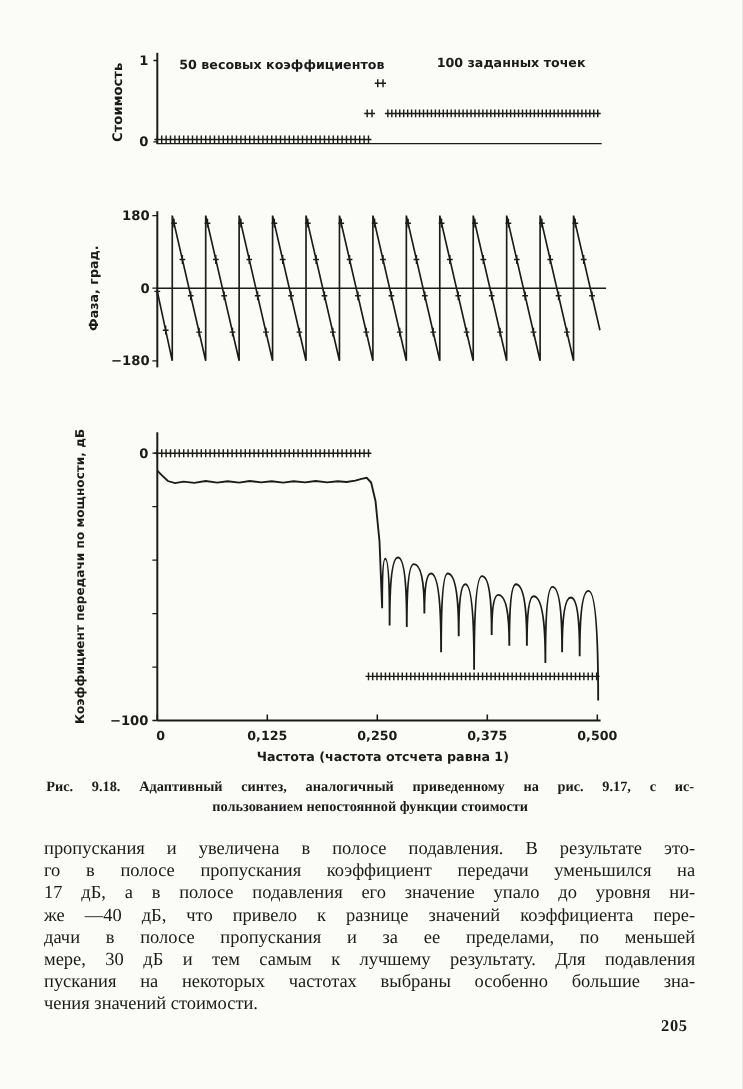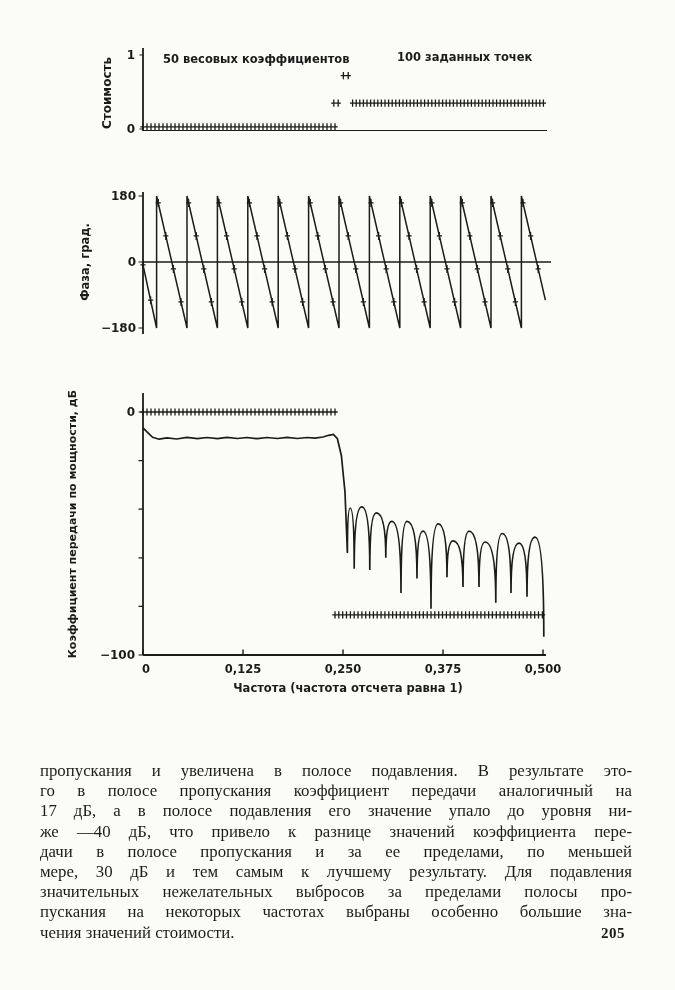--- a/index.html
+++ b/index.html
@@ -55,28 +55,31 @@
       <text x="243" y="673" fill="#1b1b1b" font-size="11.5" font-weight="bold" text-anchor="middle" font-family="&quot;DejaVu Sans&quot;, sans-serif">0,125</text>
       <text x="343" y="673" fill="#1b1b1b" font-size="11.5" font-weight="bold" text-anchor="middle" font-family="&quot;DejaVu Sans&quot;, sans-serif">0,250</text>
       <text x="443" y="673" fill="#1b1b1b" font-size="11.5" font-weight="bold" text-anchor="middle" font-family="&quot;DejaVu Sans&quot;, sans-serif">0,375</text>
       <text x="543" y="673" fill="#1b1b1b" font-size="11.5" font-weight="bold" text-anchor="middle" font-family="&quot;DejaVu Sans&quot;, sans-serif">0,500</text>
       <text x="348" y="692" fill="#1b1b1b" font-size="11.5" font-weight="bold" text-anchor="middle" font-family="&quot;DejaVu Sans&quot;, sans-serif">Частота (частота отсчета равна 1)</text>
       <path d="M143 408.4V415.6M140.3 412H145.7M147 408.4V415.6M144.3 412H149.7M151 408.4V415.6M148.3 412H153.7M155 408.4V415.6M152.3 412H157.7M159 408.4V415.6M156.3 412H161.7M163 408.4V415.6M160.3 412H165.7M167 408.4V415.6M164.3 412H169.7M171 408.4V415.6M168.3 412H173.7M175 408.4V415.6M172.3 412H177.7M179 408.4V415.6M176.3 412H181.7M183 408.4V415.6M180.3 412H185.7M187 408.4V415.6M184.3 412H189.7M191 408.4V415.6M188.3 412H193.7M195 408.4V415.6M192.3 412H197.7M199 408.4V415.6M196.3 412H201.7M203 408.4V415.6M200.3 412H205.7M207 408.4V415.6M204.3 412H209.7M211 408.4V415.6M208.3 412H213.7M215 408.4V415.6M212.3 412H217.7M219 408.4V415.6M216.3 412H221.7M223 408.4V415.6M220.3 412H225.7M227 408.4V415.6M224.3 412H229.7M231 408.4V415.6M228.3 412H233.7M235 408.4V415.6M232.3 412H237.7M239 408.4V415.6M236.3 412H241.7M243 408.4V415.6M240.3 412H245.7M247 408.4V415.6M244.3 412H249.7M251 408.4V415.6M248.3 412H253.7M255 408.4V415.6M252.3 412H257.7M259 408.4V415.6M256.3 412H261.7M263 408.4V415.6M260.3 412H265.7M267 408.4V415.6M264.3 412H269.7M271 408.4V415.6M268.3 412H273.7M275 408.4V415.6M272.3 412H277.7M279 408.4V415.6M276.3 412H281.7M283 408.4V415.6M280.3 412H285.7M287 408.4V415.6M284.3 412H289.7M291 408.4V415.6M288.3 412H293.7M295 408.4V415.6M292.3 412H297.7M299 408.4V415.6M296.3 412H301.7M303 408.4V415.6M300.3 412H305.7M307 408.4V415.6M304.3 412H309.7M311 408.4V415.6M308.3 412H313.7M315 408.4V415.6M312.3 412H317.7M319 408.4V415.6M316.3 412H321.7M323 408.4V415.6M320.3 412H325.7M327 408.4V415.6M324.3 412H329.7M331 408.4V415.6M328.3 412H333.7M335 408.4V415.6M332.3 412H337.7" stroke="#1b1b1b" stroke-width="1.3" fill="none"></path>
       <path d="M335 611.3V618.5M332.3 614.9H337.7M338.8 611.3V618.5M336.1 614.9H341.5M342.7 611.3V618.5M340 614.9H345.4M346.5 611.3V618.5M343.8 614.9H349.2M350.4 611.3V618.5M347.7 614.9H353.1M354.2 611.3V618.5M351.5 614.9H356.9M358 611.3V618.5M355.3 614.9H360.7M361.9 611.3V618.5M359.2 614.9H364.6M365.7 611.3V618.5M363 614.9H368.4M369.6 611.3V618.5M366.9 614.9H372.3M373.4 611.3V618.5M370.7 614.9H376.1M377.2 611.3V618.5M374.5 614.9H379.9M381.1 611.3V618.5M378.4 614.9H383.8M384.9 611.3V618.5M382.2 614.9H387.6M388.8 611.3V618.5M386.1 614.9H391.5M392.6 611.3V618.5M389.9 614.9H395.3M396.4 611.3V618.5M393.7 614.9H399.1M400.3 611.3V618.5M397.6 614.9H403M404.1 611.3V618.5M401.4 614.9H406.8M408 611.3V618.5M405.3 614.9H410.7M411.8 611.3V618.5M409.1 614.9H414.5M415.6 611.3V618.5M412.9 614.9H418.3M419.5 611.3V618.5M416.8 614.9H422.2M423.3 611.3V618.5M420.6 614.9H426M427.2 611.3V618.5M424.5 614.9H429.9M431 611.3V618.5M428.3 614.9H433.7M434.8 611.3V618.5M432.1 614.9H437.5M438.7 611.3V618.5M436 614.9H441.4M442.5 611.3V618.5M439.8 614.9H445.2M446.4 611.3V618.5M443.7 614.9H449.1M450.2 611.3V618.5M447.5 614.9H452.9M454 611.3V618.5M451.3 614.9H456.7M457.9 611.3V618.5M455.2 614.9H460.6M461.7 611.3V618.5M459 614.9H464.4M465.6 611.3V618.5M462.9 614.9H468.3M469.4 611.3V618.5M466.7 614.9H472.1M473.2 611.3V618.5M470.5 614.9H475.9M477.1 611.3V618.5M474.4 614.9H479.8M480.9 611.3V618.5M478.2 614.9H483.6M484.8 611.3V618.5M482.1 614.9H487.5M488.6 611.3V618.5M485.9 614.9H491.3M492.4 611.3V618.5M489.7 614.9H495.1M496.3 611.3V618.5M493.6 614.9H499M500.1 611.3V618.5M497.4 614.9H502.8M504 611.3V618.5M501.3 614.9H506.7M507.8 611.3V618.5M505.1 614.9H510.5M511.6 611.3V618.5M508.9 614.9H514.3M515.5 611.3V618.5M512.8 614.9H518.2M519.3 611.3V618.5M516.6 614.9H522M523.2 611.3V618.5M520.5 614.9H525.9M527 611.3V618.5M524.3 614.9H529.7M530.8 611.3V618.5M528.1 614.9H533.5M534.7 611.3V618.5M532 614.9H537.4M538.5 611.3V618.5M535.8 614.9H541.2M542.4 611.3V618.5M539.7 614.9H545.1" stroke="#1b1b1b" stroke-width="1.3" fill="none"></path>
       <path d="M143 427.8L147 431.9L152.6 437.3L159 439.2L167 437.8L176.6 439L187 437.3L197.4 438.7L207 437.5L217.4 438.7L227 437.3L237.4 438.5L247 437.5L257.4 438.7L267 437.5L277.4 438.5L287 437.3L297.4 438.5L307 437.5L315 438.2L323 437L328.6 435.3L333.4 434.4L337.4 438.7L341.4 455.7L345 492.2L347.4 552.9Q347.4 508 350.2 508Q354.2 508 354.2 568.7Q354.2 506.8 361.8 506.8Q369.8 506.8 369.8 570Q369.8 512.8 376.2 512.8Q385.8 512.8 385.8 557.8Q385.8 521.4 391.8 521.4Q401 521.4 401 593Q401 521.4 407 521.4Q417 521.4 417 578.5Q417 531.1 423 531.1Q431 531.1 431 608.8Q431 523.8 438.2 523.8Q447 523.8 447 577.2Q447 540.8 453 540.8Q463 540.8 463 587Q463 531.1 469 531.1Q479 531.1 479 587Q479 542 485 542Q495.8 542 495.8 602.8Q495.8 533.5 502.2 533.5Q511 533.5 511 593Q511 543.2 519 543.2Q527 543.2 527 596.7Q527 537.1 535 537.1Q543.8 537.1 543.8 636.8" stroke="#1b1b1b" stroke-width="1.7" fill="none"></path>
     </svg>
 
+  <div class="caption">
+    <div class="cap-l1">Рис. 9.18. Адаптивный синтез, аналогичный приведенному на рис. 9.17, с ис-</div>
+    <div class="cap-l2">пользованием непостоянной функции стоимости</div>
+  </div>
 
   <div class="bodytext">
     <div class="bl">пропускания и увеличена в полосе подавления. В результате это-</div>
-    <div class="bl">го в полосе пропускания коэффициент передачи аналогичный на</div>
+    <div class="bl">го в полосе пропускания коэффициент передачи уменьшился на</div>
     <div class="bl">17 дБ, а в полосе подавления его значение упало до уровня ни-</div>
     <div class="bl">же —40 дБ, что привело к разнице значений коэффициента пере-</div>
     <div class="bl">дачи в полосе пропускания и за ее пределами, по меньшей</div>
     <div class="bl">мере, 30 дБ и тем самым к лучшему результату. Для подавления</div>
-    <div class="bl">значительных нежелательных выбросов за пределами полосы про-</div>
     <div class="bl">пускания на некоторых частотах выбраны особенно большие зна-</div>
     <div class="bl last">чения значений стоимости.</div>
   </div>
 
   <div class="pagenum">205</div>
 
 </div>
 
 </body></html>

